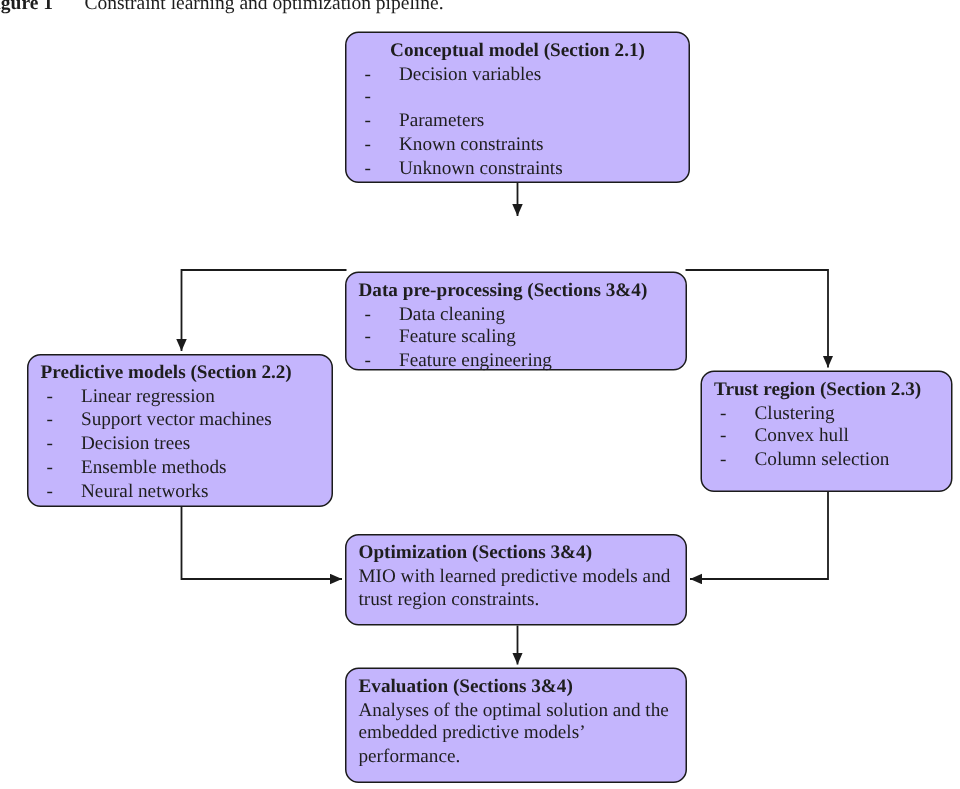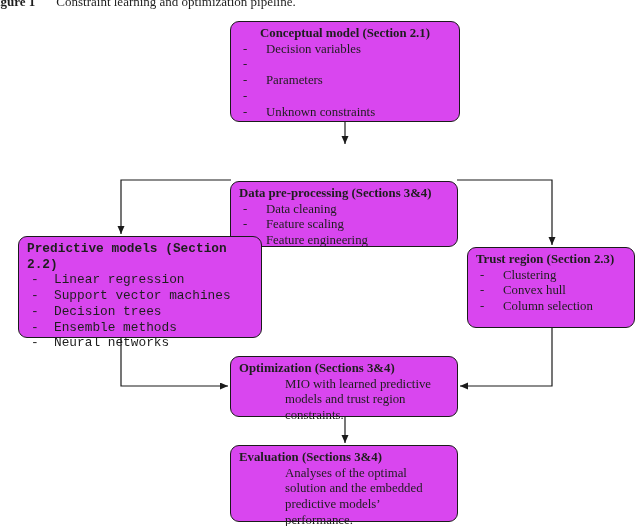--- a/index.html
+++ b/index.html
@@ -11,28 +11,28 @@
   }
   .caption{
     position:absolute;top:-6px;left:-11px;white-space:nowrap;
     font-size:13px;line-height:15px;
   }
   .caption .fig{font-weight:bold;}
   .caption .cap{margin-left:21px;}
   .diagram-svg{position:absolute;left:0;top:0;}
   .box{
     position:absolute;box-sizing:border-box;
-    background:#d946ef;border:1.4px solid #1b1b1b;border-radius:9px;
+    background:#c4b5fd;border:1.4px solid #1b1b1b;border-radius:9px;
     padding:4px 8px;font-size:12.8px;line-height:15.7px;
   }
   .box .title{font-weight:bold;}
   .box .title.center{text-align:center;}
   .item{display:flex;padding-left:4px;}
   .item .dash{width:23px;flex:0 0 23px;}
-  .body-text{font-size:12.8px;line-height:15.7px;margin-left:46px;}
+  .body-text{font-size:12.8px;line-height:15.7px;}
 </style>
 </head>
 <body>
 
 <div class="caption">
   <span class="fig">Figure 1</span><span class="cap">Constraint learning and optimization pipeline.</span>
 </div>
 
 <svg class="diagram-svg" width="640" height="526" viewBox="0 0 640 526">
   <defs>
@@ -58,20 +58,21 @@
     </div>
   <div class="item">
       <span class="dash">-</span>
     </div>
   <div class="item">
       <span class="dash">-</span>
       <span>Parameters</span>
     </div>
   <div class="item">
       <span class="dash">-</span>
+      <span>Known constraints</span>
     </div>
   <div class="item">
       <span class="dash">-</span>
       <span>Unknown constraints</span>
     </div>
 </div>
 
 <div class="box" style="left:230px;top:146px;width:228px;height:66px;margin-top:35px;">
   <div class="title">Data pre-processing (Sections 3&amp;4)</div>
   <div class="item">
@@ -81,21 +82,21 @@
   <div class="item">
       <span class="dash">-</span>
       <span>Feature scaling</span>
     </div>
   <div class="item">
       <span class="dash">-</span>
       <span>Feature engineering</span>
     </div>
 </div>
 
-<div class="box" style="left:18px;top:236px;width:244px;height:102px;font-family:Liberation Mono, monospace;">
+<div class="box" style="left:18px;top:236px;width:204px;height:102px;">
   <div class="title">Predictive models (Section 2.2)</div>
   <div class="item">
       <span class="dash">-</span>
       <span>Linear regression</span>
     </div>
   <div class="item">
       <span class="dash">-</span>
       <span>Support vector machines</span>
     </div>
   <div class="item">

